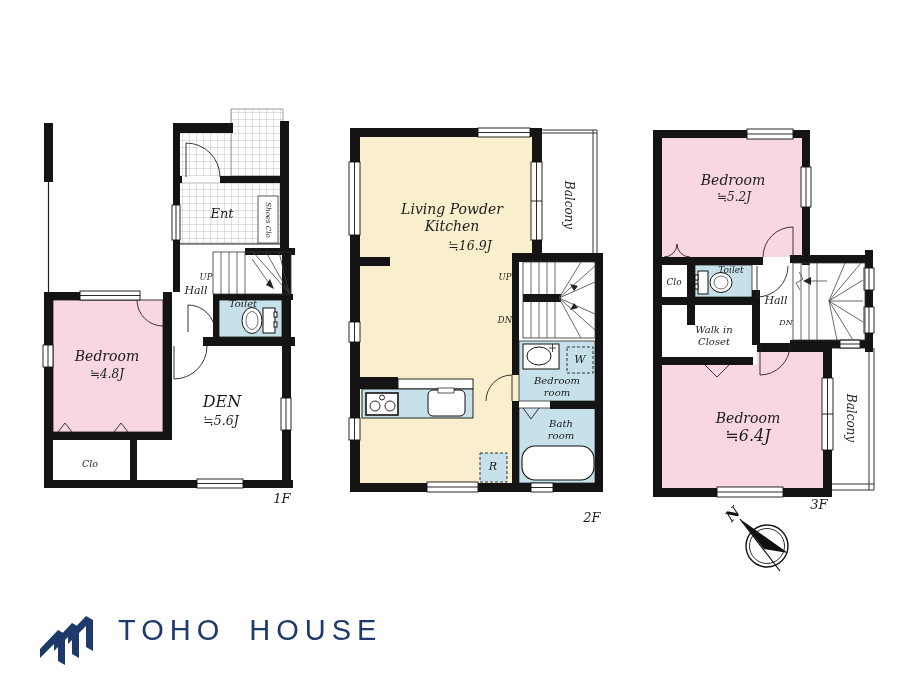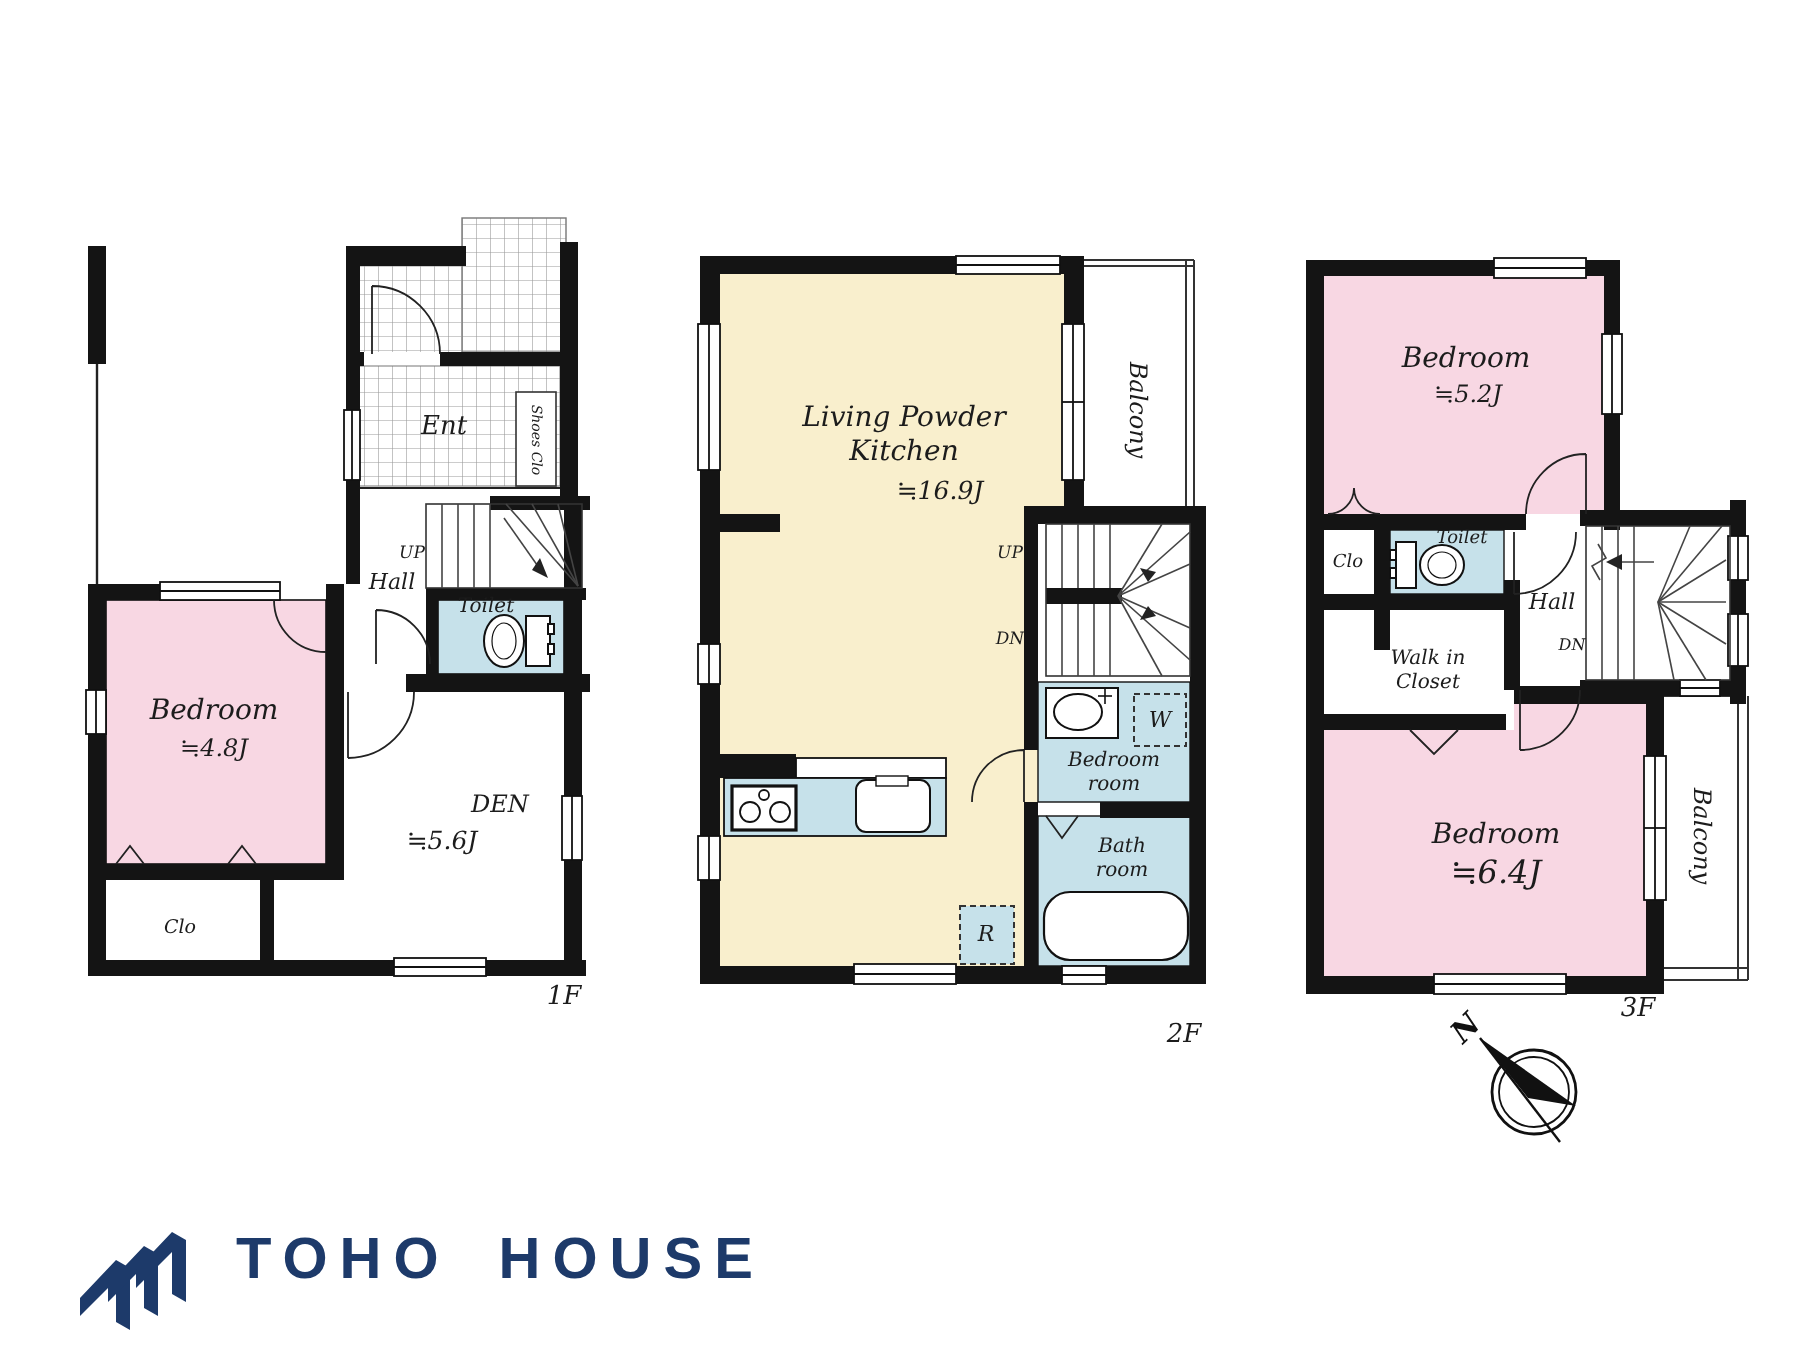--- a/index.html
+++ b/index.html
@@ -3,21 +3,21 @@
 <meta charset="utf-8">
 <style>
   html,body{margin:0;padding:0;background:#fff;}
   #canvas{position:relative;width:904px;height:678px;background:#fff;overflow:hidden;
           font-family:"DejaVu Serif",serif;}
   #plan-svg{position:absolute;left:0;top:0;}
   .lbl{position:absolute;transform:translate(-50%,-50%);font-style:italic;color:#1c1c1c;
        white-space:pre-line;text-align:center;line-height:1.2;pointer-events:none;}
   .vert{writing-mode:vertical-rl;}
   .logo-text{position:absolute;left:118px;top:613px;font-family:"Liberation Sans",sans-serif;
-             font-weight:700;font-size:29px;letter-spacing:6px;word-spacing:10px;color:#1d3a6a;
+             font-weight:400;font-size:29px;letter-spacing:6px;word-spacing:10px;color:#1d3a6a;
              font-style:normal;transform:none;}
   .n-lbl{position:absolute;left:726px;top:505px;font-weight:700;font-size:15px;font-style:italic;
          transform:rotate(-45deg);color:#111;}
 </style>
 </head>
 <body>
 
 <div id="canvas">
 
 <svg id="plan-svg" width="904" height="678" viewBox="0 0 904 678">
@@ -299,21 +299,21 @@
   </g>
 </svg>
 
 <div class="lbl" style="left:222px;top:214px;font-size:13px;">Ent</div>
 <div class="lbl vert" style="left:268px;top:220px;font-size:7px;">Shoes Clo</div>
 <div class="lbl" style="left:206px;top:277px;font-size:8.5px;">UP</div>
 <div class="lbl" style="left:196px;top:291px;font-size:11px;">Hall</div>
 <div class="lbl" style="left:243px;top:304px;font-size:10px;">Toilet</div>
 <div class="lbl" style="left:107px;top:356px;font-size:14px;">Bedroom</div>
 <div class="lbl" style="left:107px;top:374px;font-size:12px;">≒4.8J</div>
-<div class="lbl" style="left:222px;top:402px;font-size:12px;margin-left:28px;">DEN</div>
+<div class="lbl" style="left:222px;top:402px;font-size:16px;">DEN</div>
 <div class="lbl" style="left:221px;top:420px;font-size:12.5px;">≒5.6J</div>
 <div class="lbl" style="left:90px;top:464px;font-size:9.5px;">Clo</div>
 <div class="lbl" style="left:282px;top:499px;font-size:13px;">1F</div>
 
 <div class="lbl" style="left:452px;top:218px;font-size:14px;">Living Powder
 Kitchen</div>
 <div class="lbl" style="left:453px;top:245px;font-size:12.5px;margin-left:17px;">≒16.9J</div>
 <div class="lbl vert" style="left:569px;top:205px;font-size:12px;">Balcony</div>
 <div class="lbl" style="left:505px;top:277px;font-size:8.5px;">UP</div>
 <div class="lbl" style="left:505px;top:320px;font-size:8.5px;">DN</div>

